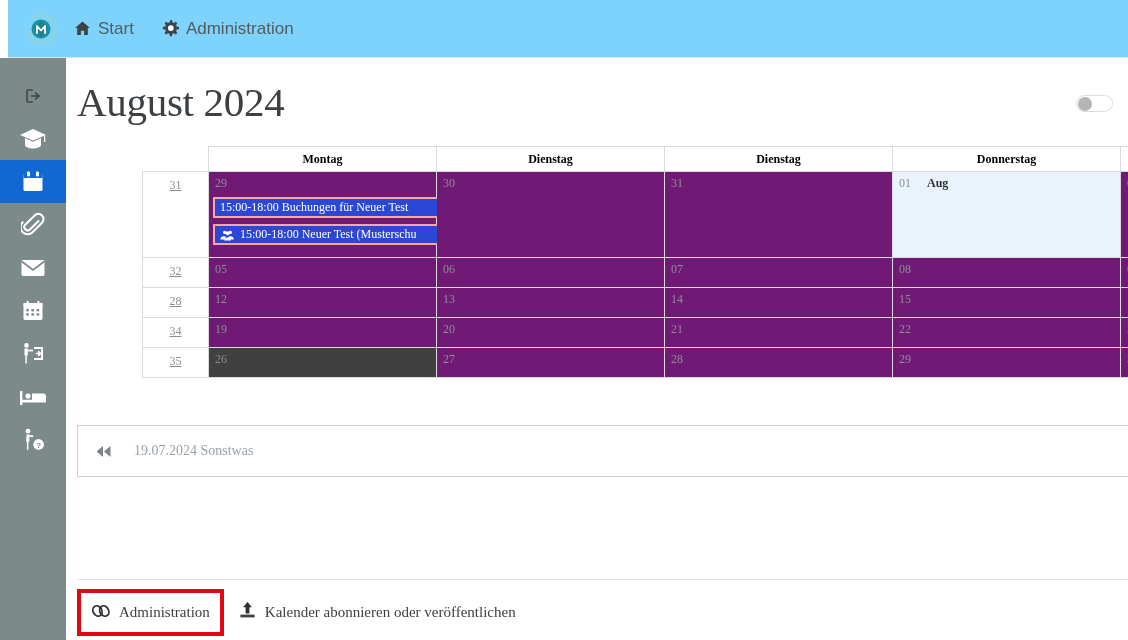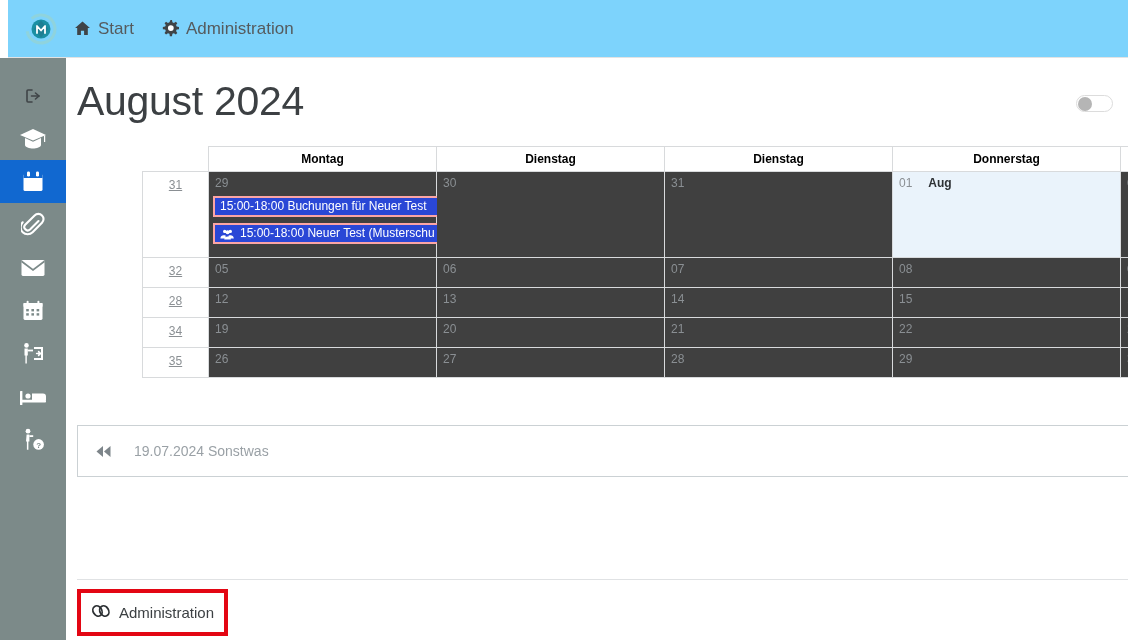--- a/index.html
+++ b/index.html
@@ -49,20 +49,21 @@
   }
   .side-item.active { background: #1168d0; }
   .side-item svg { display: block; }
 
   
   #main {
     position: absolute; top: 58px; left: 66px;
     width: 1062px; height: 582px;
     background: #ffffff;
     overflow: hidden;
+    font-family: Liberation Serif, serif;
   }
   #page-title {
     position: absolute;
     left: 11px; top: 20px;
     font-size: 41px;
     font-weight: 300;
     color: #3c4043;
     letter-spacing: -0.3px;
   }
   
@@ -113,21 +114,21 @@
   td.wkcell span {
     color: #8a8f93;
     font-size: 12px;
     text-decoration: underline;
     cursor: pointer;
   }
   td.daycell {
     vertical-align: top;
     padding: 4px 0 0 6px;
     height: 30px;
-    background: #404040;
+    background: #701a75;
     position: relative;
   }
   td.daycell.tall { height: 86px; }
   td.daycell.today { background: #eaf3fb; }
   td.daycell.todaymark { background: #404040; border-top: 2px solid #3d9b35; }
   .daynum { color: #8a8f93; font-size: 12px; }
   .daynum .mon { color: #2d3134; font-weight: bold; margin-left: 16px; }
 
   .event {
     position: relative;
@@ -481,14 +482,23 @@
     <div class="flink" id="flink-schulsprechtage">
       <span>
         <svg width="20" height="18" viewBox="0 0 20 18" fill="none" stroke="#2d3134" stroke-width="1.8" stroke-linecap="round">
           <ellipse cx="6.5" cy="9" rx="4.3" ry="5.4" transform="rotate(-32 6.5 9)"></ellipse>
           <ellipse cx="13.3" cy="9" rx="4.3" ry="5.4" transform="rotate(-32 13.3 9)"></ellipse>
         </svg>
       </span>
       <span>Administration</span>
     </div>
 
+    <div class="flink" id="flink-abo">
+      <span>
+        <svg width="19" height="19" viewBox="0 0 19 19" fill="#2d3134">
+          <path d="M9.5 1 L14 6.2 L11.4 6.2 L11.4 12.4 L7.6 12.4 L7.6 6.2 L5 6.2 Z"></path>
+          <path d="M2.4 13.6 L16.6 13.6 L16.6 16.4 L2.4 16.4 Z" opacity="0.92"></path>
+        </svg>
+      </span>
+      <span>Kalender abonnieren oder veröffentlichen</span>
+    </div>
   </div>
 </div>
 
 </body></html>

